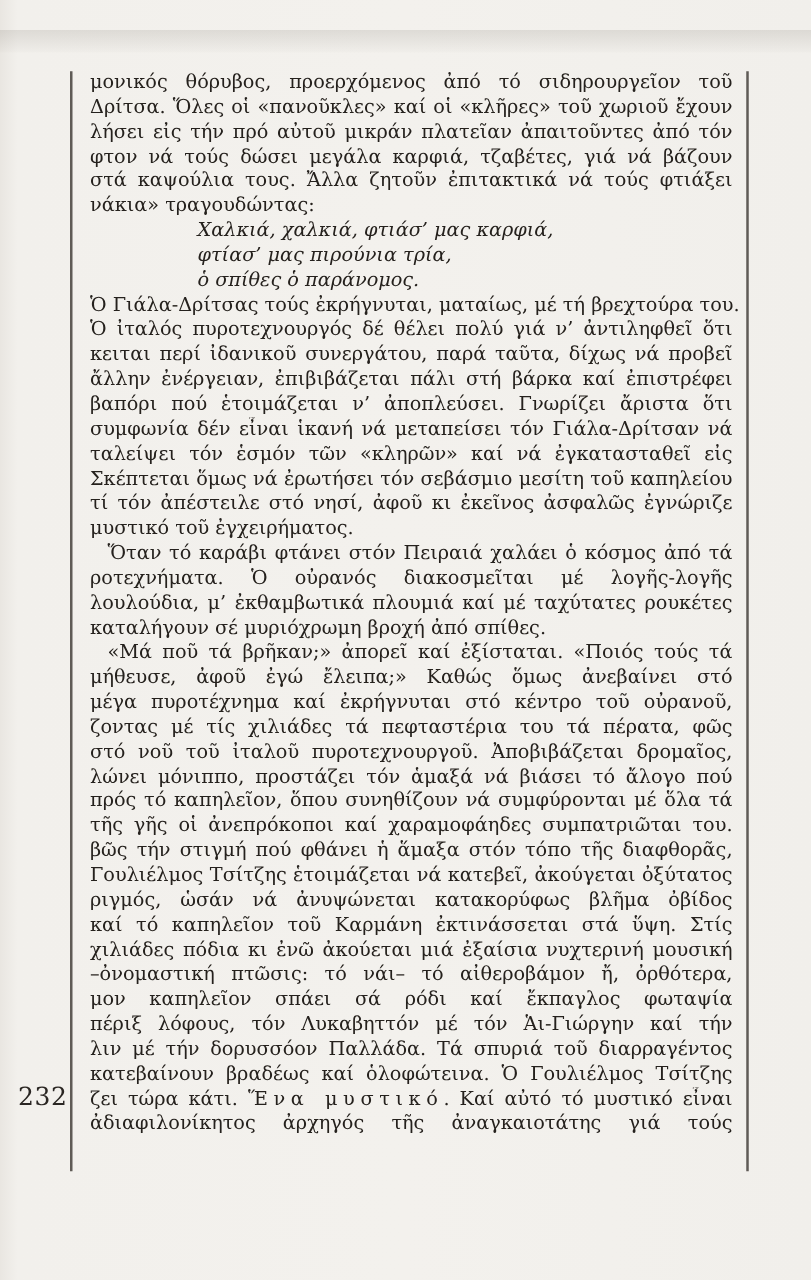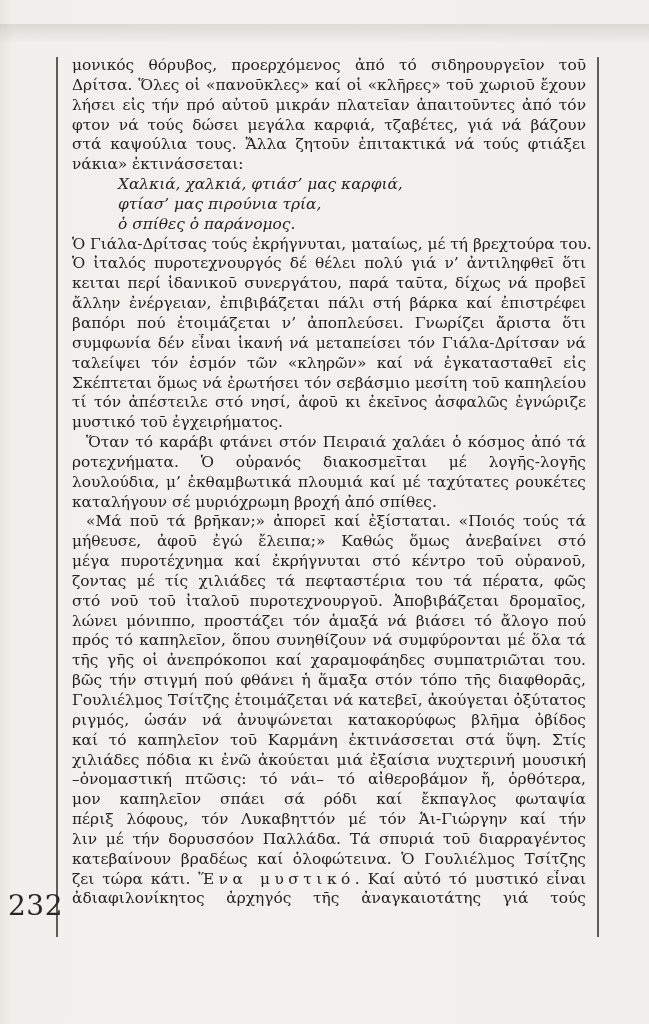--- a/index.html
+++ b/index.html
@@ -15,54 +15,54 @@
     background:linear-gradient(to right,#e9e6e1 0px,#f2f0ec 14px,#f3f1ed 50%,#f1efeb 100%);
   }
   .top-edge{
     position:absolute;top:24px;left:0;right:0;height:18px;
     background:linear-gradient(to bottom,rgba(110,104,94,0.16),rgba(110,104,94,0.02));
   }
   .rule{position:absolute;top:57px;height:880px;width:1.6px;background:#45413c;opacity:.85;}
   .rule-left{left:56px;}
   .rule-right{left:597px;}
   .page-number{
-    position:absolute;left:8px;top:889px;width:46px;
-    text-align:right;font-size:28px;color:#2a2623;letter-spacing:.5px;
+    position:absolute;left:8px;top:865px;width:46px;
+    text-align:right;font-size:20px;color:#2a2623;letter-spacing:.5px;
   }
   .text-block{
     position:absolute;left:72px;top:56px;width:514px;
     font-size:15.4px;line-height:19.85px;color:#25211d;
     text-rendering:optimizeLegibility;
   }
   .line{white-space:nowrap;}
   .line.jl{
     white-space:normal;
     text-align:justify;
     text-align-last:justify;
     overflow:hidden;height:19.85px;
   }
   .line.indent{text-indent:14px;}
-  .line.verse{font-style:italic;margin-left:46px;}
+  .line.verse{font-style:italic;margin-left:86px;}
   .sp{letter-spacing:4.5px;margin-top:15px;}
 </style>
 </head>
 <body>
 
 <div class="scan-page">
   <div class="top-edge"></div>
   <div class="rule rule-left"></div>
   <div class="rule rule-right"></div>
   <div class="page-number">232</div>
   <div class="text-block" id="text-block">
       <div class="line jl">μονικός θόρυβος, προερχόμενος ἀπό τό σιδηρουργεῖον τοῦ Γιάλα-</div>
       <div class="line jl">Δρίτσα. Ὅλες οἱ «πανοῦκλες» καί οἱ «κλῆρες» τοῦ χωριοῦ ἔχουν κολ-</div>
       <div class="line jl">λήσει εἰς τήν πρό αὐτοῦ μικράν πλατεῖαν ἀπαιτοῦντες ἀπό τόν Γύ-</div>
       <div class="line jl">φτον νά τούς δώσει μεγάλα καρφιά, τζαβέτες, γιά νά βάζουν φωτιά</div>
       <div class="line jl">στά καψούλια τους. Ἄλλα ζητοῦν ἐπιτακτικά νά τούς φτιάξει «κανο-</div>
-      <div class="line">νάκια» ἐκτινάσσεται:</div>
+      <div class="line">νάκια» τραγουδώντας:</div>
       <div class="line verse">Χαλκιά, χαλκιά, φτιάσ’ μας καρφιά,</div>
       <div class="line verse">φτίασ’ μας πιρούνια τρία,</div>
       <div class="line verse">ὁ σπίθες ὁ παράνομος.</div>
       <div class="line">Ὁ Γιάλα-Δρίτσας τούς ἐκρήγνυται, ματαίως, μέ τή βρεχτούρα του.</div>
       <div class="line jl">Ὁ ἰταλός πυροτεχνουργός δέ θέλει πολύ γιά ν’ ἀντιληφθεῖ ὅτι πρό-</div>
       <div class="line jl">κειται περί ἰδανικοῦ συνεργάτου, παρά ταῦτα, δίχως νά προβεῖ εἰς</div>
       <div class="line jl">ἄλλην ἐνέργειαν, ἐπιβιβάζεται πάλι στή βάρκα καί ἐπιστρέφει στό</div>
       <div class="line jl">βαπόρι πού ἑτοιμάζεται ν’ ἀποπλεύσει. Γνωρίζει ἄριστα ὅτι καμία</div>
       <div class="line jl">συμφωνία δέν εἶναι ἱκανή νά μεταπείσει τόν Γιάλα-Δρίτσαν νά ἐγκα-</div>
       <div class="line jl">ταλείψει τόν ἑσμόν τῶν «κληρῶν» καί νά ἐγκατασταθεῖ εἰς λόφον τῆς</div>

